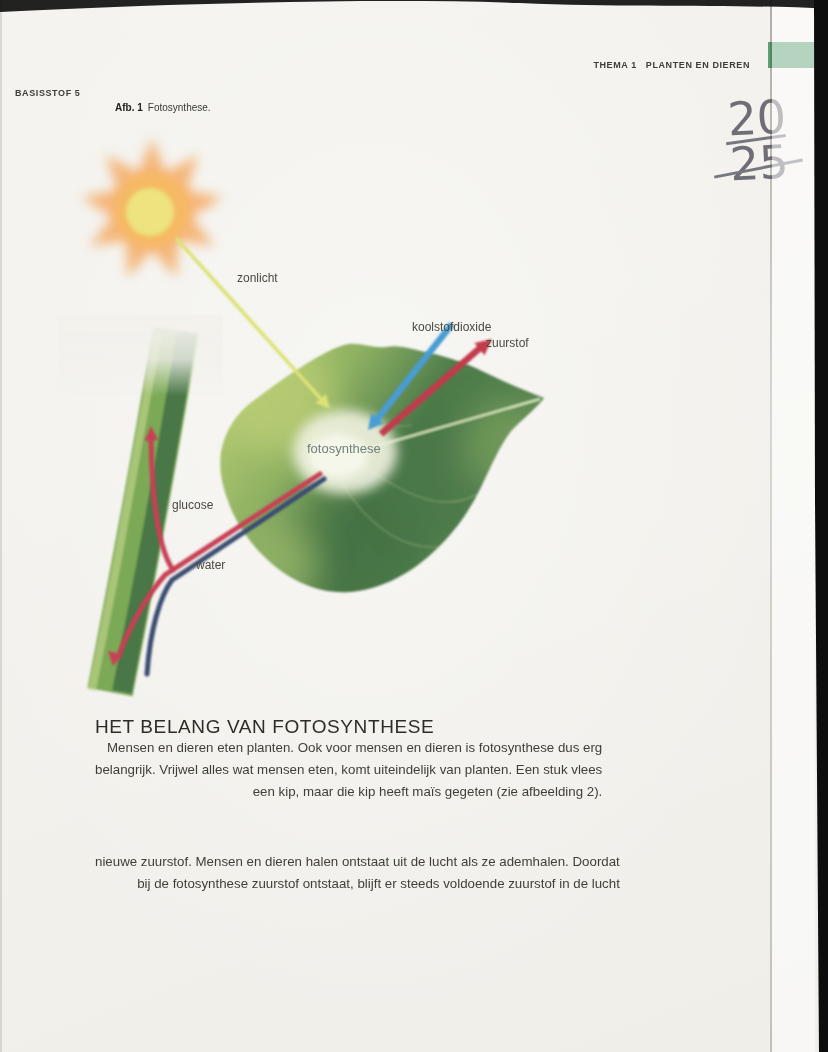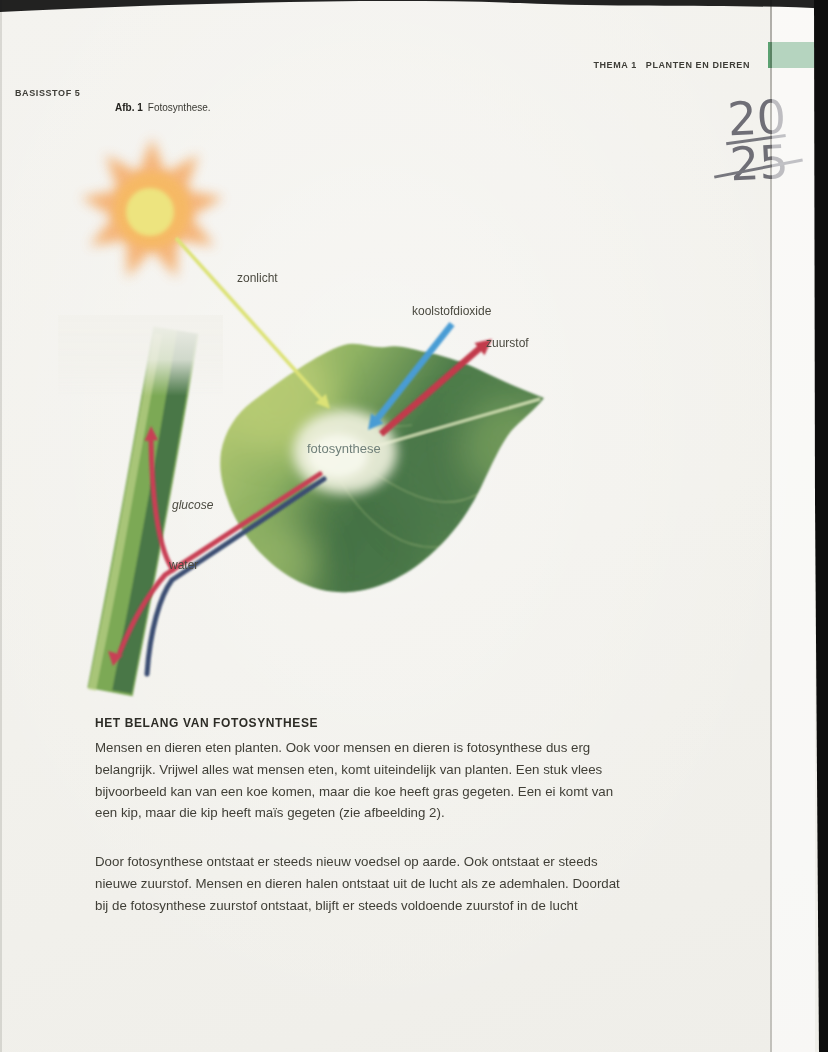--- a/index.html
+++ b/index.html
@@ -31,31 +31,31 @@
   .hw-underline{position:absolute; left:4px; right:8px; bottom:0; height:3px;
     background:#62626b; transform:rotate(-5deg); display:block;}
   .hw-strike{position:absolute; left:-10px; width:90px; top:26px; height:3px;
     background:#62626b; transform:rotate(-8deg); display:block;}
   
   .caption{position:absolute; left:95px; top:102px; font-size:10px; color:#3a3933;margin-left:20px;}
   .caption b{color:#24231f; margin-right:5px;}
   .diagram{position:absolute; left:0; top:0; filter:blur(.3px);}
   .fig-label{position:absolute; font-size:12px; color:#4b4a40;}
   .lbl-zonlicht{left:237px; top:271px;text-align:center;}
-  .lbl-co2{left:412px; top:304px;}
+  .lbl-co2{left:412px; top:320px;}
   .lbl-zuurstof{left:486px; top:336px;}
   .lbl-fotosynthese{left:307px; top:441px; color:#70807a; font-size:13px; filter:blur(.45px);}
-  .lbl-glucose{left:172px; top:498px;font-style:italic;}
-  .lbl-water{left:169px; top:558px;}
-  
-  .body-head{position:absolute; left:95px; top:716px; font-size:12px; font-weight:bold;
+  .lbl-glucose{left:172px; top:498px;}
+  .lbl-water{left:196px; top:558px;}
+  
+  .body-head{position:absolute; left:95px; top:716px; font-size:19px; font-weight:normal;
     letter-spacing:.6px; color:#2d2c26;}
   .para{position:absolute; left:95px; color:#403f37; font-size:13.3px; line-height:21.8px;}
   .p1{top:737px;} .p2{top:851px;}
-  .para .line{white-space:nowrap;}
+  .para .line{white-space:nowrap;text-align:right;}
 </style>
 </head>
 <body>
 
 <div class="page">
 
   <div class="hdr hdr-left">BASISSTOF 5</div>
   <div class="hdr hdr-right">
     <span>THEMA 1</span>
     <span>PLANTEN EN DIEREN</span>
@@ -181,25 +181,23 @@
     <div class="hw-num">
       <span>25</span>
       <i class="hw-strike"></i>
     </div>
   </div>
 
   <div class="body-head">HET BELANG VAN FOTOSYNTHESE</div>
   <div class="para p1">
     <div class="line">Mensen en dieren eten planten. Ook voor mensen en dieren is fotosynthese dus erg</div>
     <div class="line">belangrijk. Vrijwel alles wat mensen eten, komt uiteindelijk van planten. Een stuk vlees</div>
-    <div class="line">bijvoorbeeld kan van een koe komen, maar die koe heeft gras gegeten. Een ei komt van</div>
     <div class="line">een kip, maar die kip heeft maïs gegeten (zie afbeelding 2).</div>
   </div>
   <div class="para p2">
-    <div class="line">Door fotosynthese ontstaat er steeds nieuw voedsel op aarde. Ook ontstaat er steeds</div>
     <div class="line">nieuwe zuurstof. Mensen en dieren halen ontstaat uit de lucht als ze ademhalen. Doordat</div>
     <div class="line">bij de fotosynthese zuurstof ontstaat, blijft er steeds voldoende zuurstof in de lucht</div>
   </div>
 
   <div class="facing-strip"></div>
   <div class="crease"></div>
   <div class="left-edge"></div>
   <svg class="scan-edges" width="828" height="1052" viewBox="0 0 828 1052">
     <path fill="#141414" opacity=".94" d="M0,0 L828,0 L828,9 C750,4 640,8 520,3 C400,-1 260,2 140,6 C90,8 40,10 0,12 Z"></path>
     <path fill="#0d0d0d" d="M814,0 L828,0 L828,1052 L819,1052 L815,500 Z"></path>

